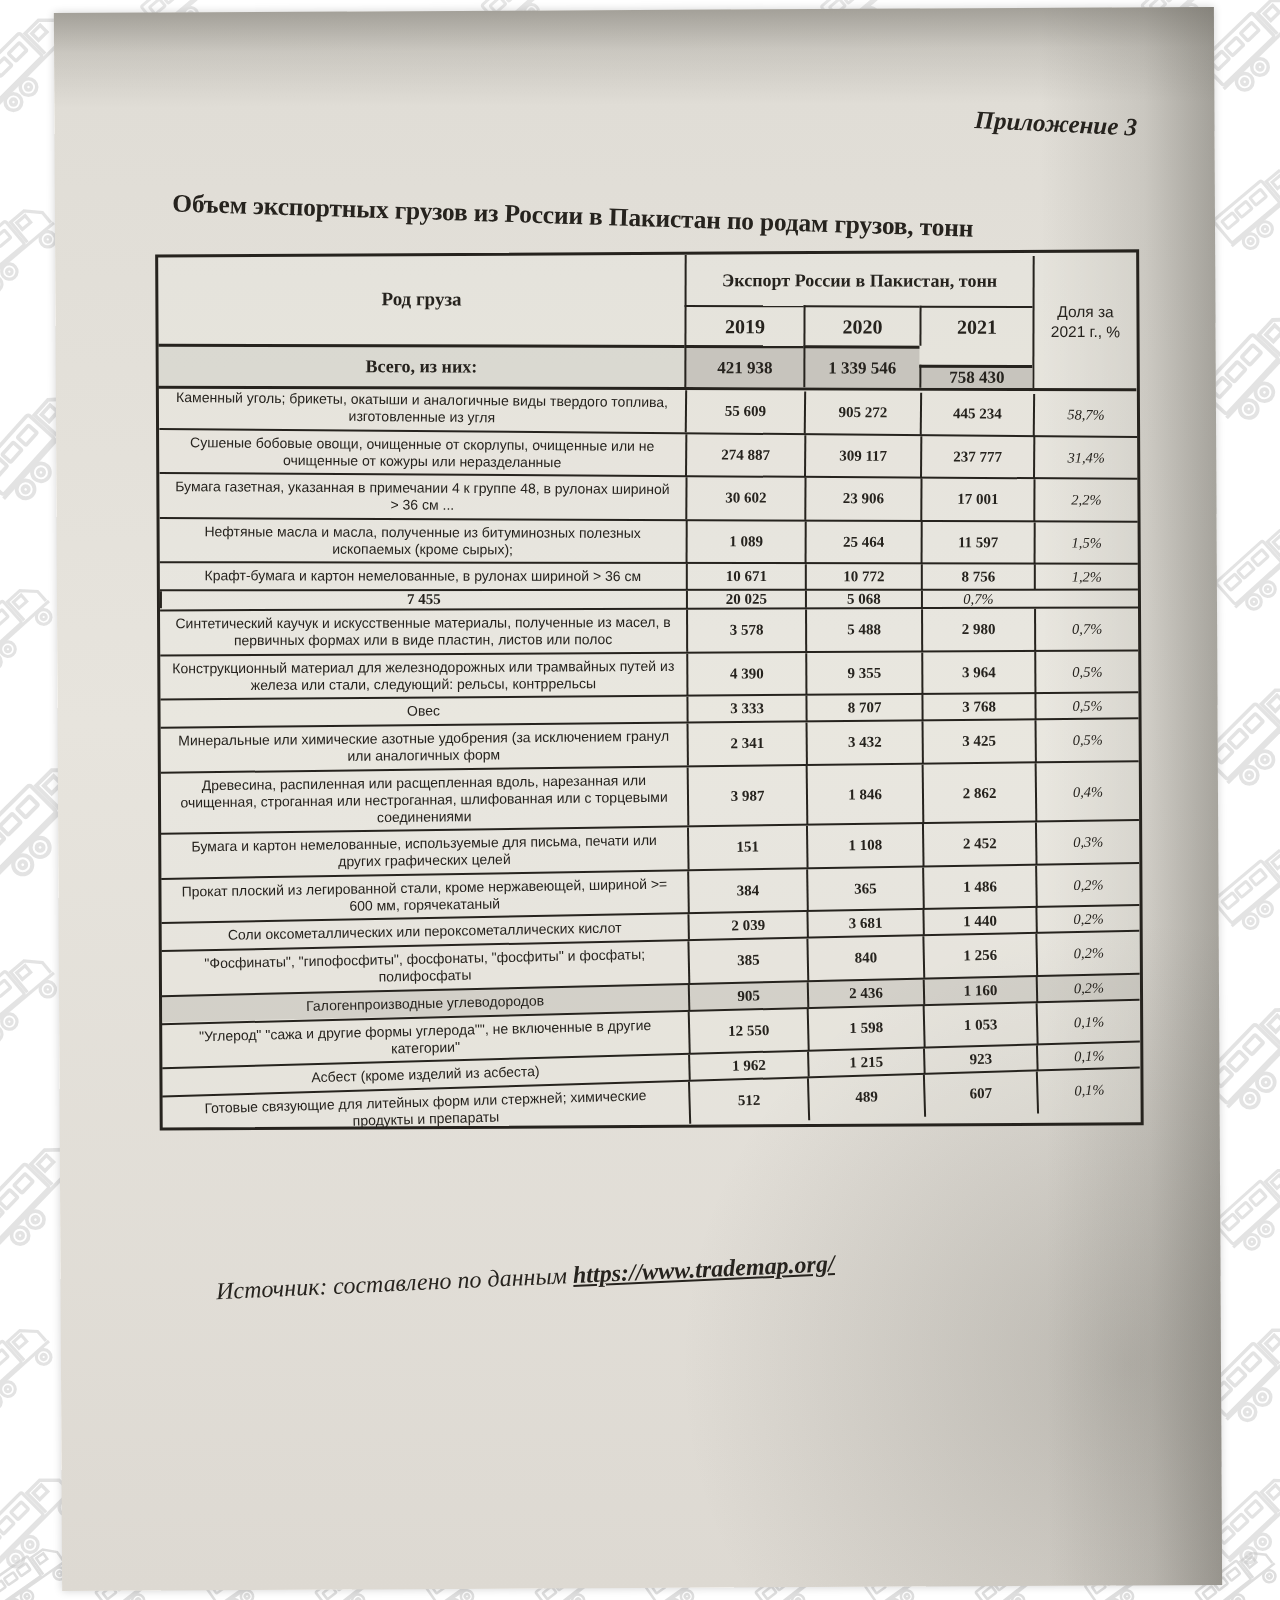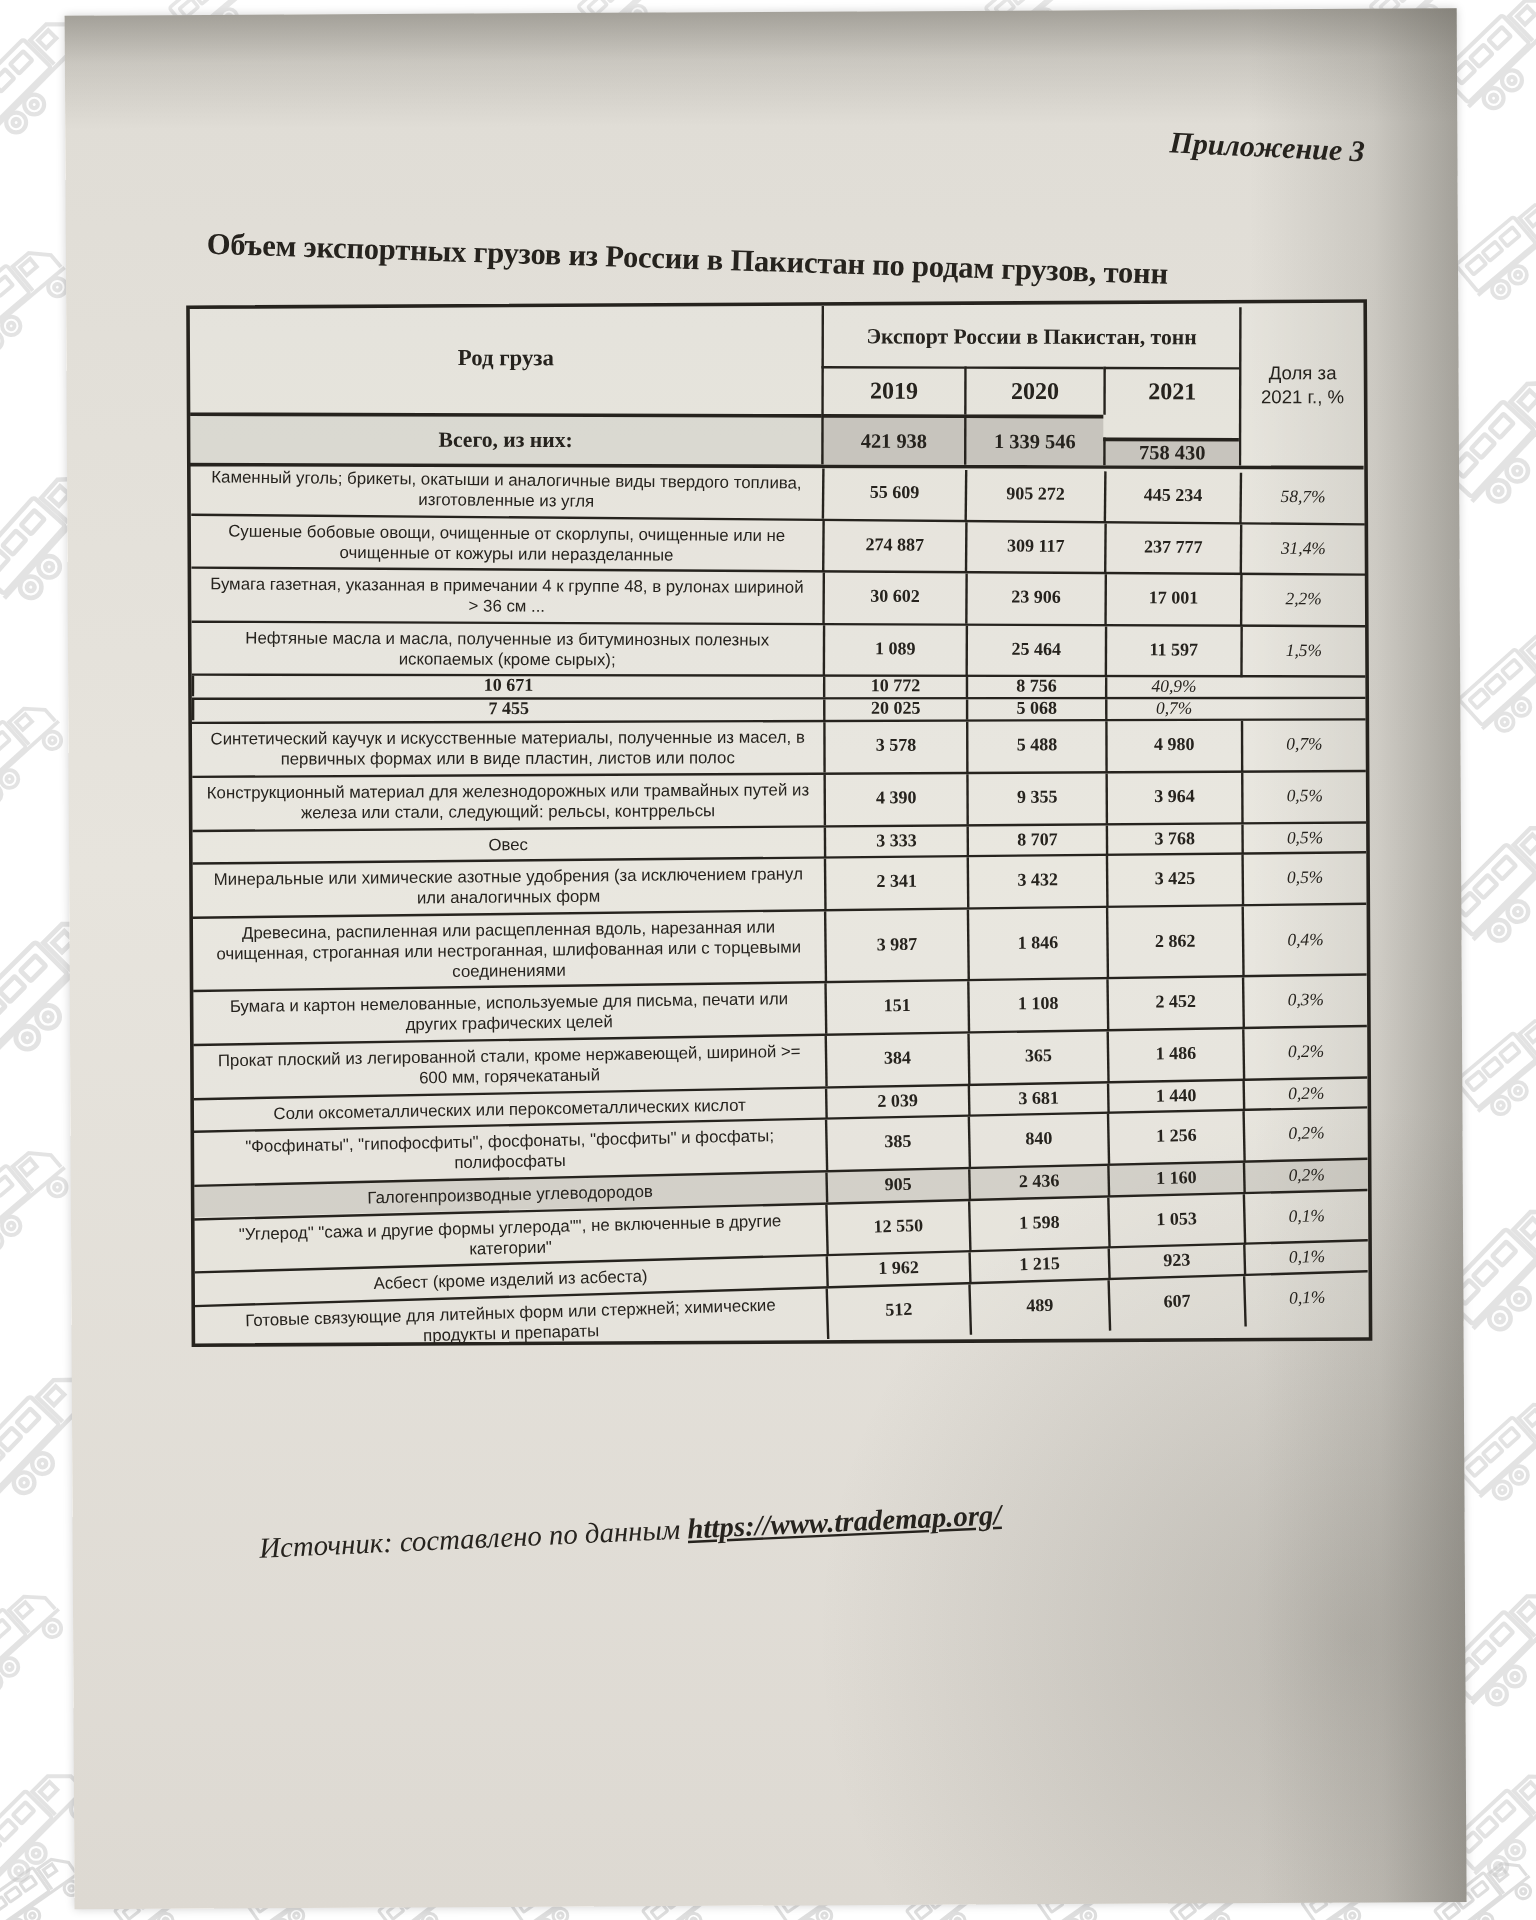--- a/index.html
+++ b/index.html
@@ -714,36 +714,37 @@
     <div class="cell share">2,2%</div>
   </div>
         <div class="row" style="transform: rotate(0.52deg);">
     <div class="cell lbl">Нефтяные масла и масла, полученные из битуминозных полезных ископаемых (кроме сырых);</div>
     <div class="cell val">1 089</div>
     <div class="cell val">25 464</div>
     <div class="cell val">11 597</div>
     <div class="cell share">1,5%</div>
   </div>
         <div class="row" style="transform: rotate(0.39deg);">
+    <div class="cell lbl">Крафт-бумага и картон немелованные, в рулонах шириной &gt; 36 см</div>
     <div class="cell val">10 671</div>
     <div class="cell val">10 772</div>
     <div class="cell val">8 756</div>
-    <div class="cell share">40,9%</div>
+    <div class="cell share">1,2%</div>
   </div>
         <div class="row" style="transform: rotate(0.26deg);">
     <div class="cell val">7 455</div>
     <div class="cell val">20 025</div>
     <div class="cell val">5 068</div>
     <div class="cell share">0,7%</div>
   </div>
         <div class="row" style="transform: rotate(0.13deg);">
     <div class="cell lbl">Синтетический каучук и искусственные материалы, полученные из масел, в первичных формах или в виде пластин, листов или полос</div>
     <div class="cell val">3 578</div>
     <div class="cell val">5 488</div>
-    <div class="cell val">4 980</div>
+    <div class="cell val">2 980</div>
     <div class="cell share">0,7%</div>
   </div>
         <div class="row" style="transform: rotate(0.01deg);">
     <div class="cell lbl">Конструкционный материал для железнодорожных или трамвайных путей из железа или стали, следующий: рельсы, контррельсы</div>
     <div class="cell val">4 390</div>
     <div class="cell val">9 355</div>
     <div class="cell val">3 964</div>
     <div class="cell share">0,5%</div>
   </div>
         <div class="row" style="transform: rotate(-0.12deg);">

